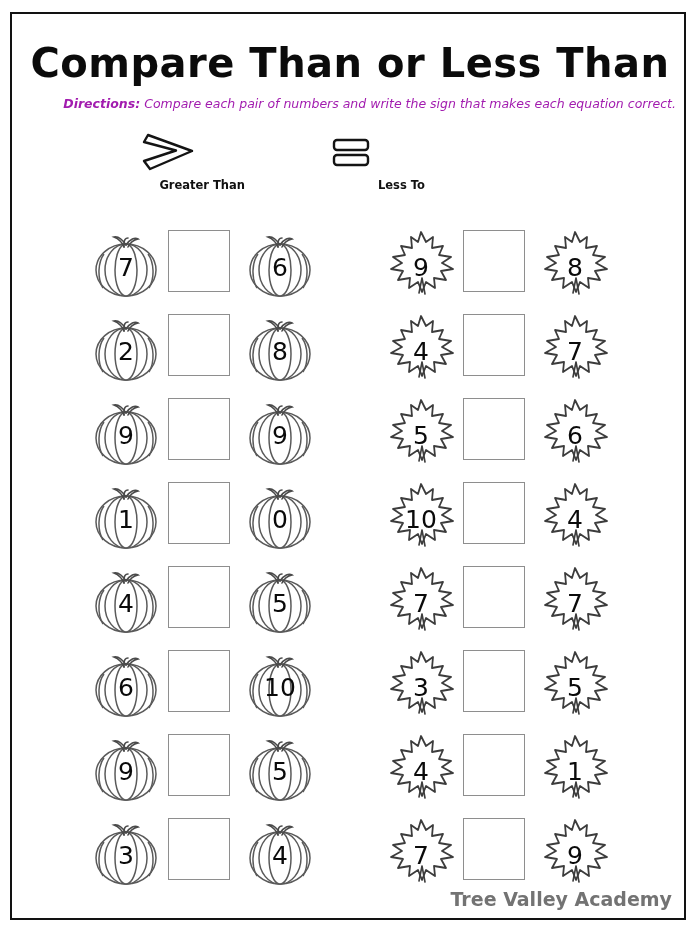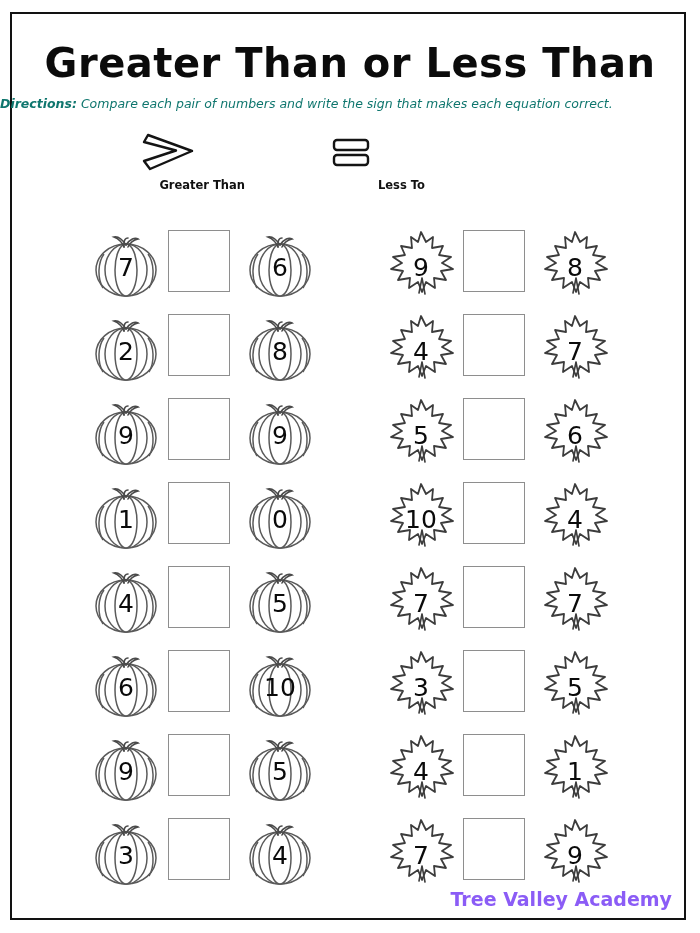--- a/index.html
+++ b/index.html
@@ -41,24 +41,24 @@
     font-size: 40px;
     letter-spacing: 0.5px;
     color: #0b0b0b;
     white-space: nowrap;
   }
   #directions {
     position: absolute;
     left: 0;
     top: 96px;
     width: 676px;
-    text-align: left;
+    text-align: right;
     font-family: "DejaVu Sans", sans-serif;
     font-size: 12.5px;
-    color: #0f766e;
+    color: #a21caf;
     white-space: nowrap;
   }
   #directions .dir-label {
     font-weight: bold;
     font-style: italic;
   }
   #directions .dir-text {
     font-style: italic;
   }
 
@@ -149,31 +149,31 @@
 
   #brand {
     position: absolute;
     left: 0;
     top: 888px;
     width: 672px;
     text-align: right;
     font-family: "DejaVu Sans", sans-serif;
     font-weight: bold;
     font-size: 19px;
-    color: #8b5cf6;
+    color: #737373;
   }
 </style>
 </head>
 <body>
 
 <div id="sheet">
 
   <div id="page-border"></div>
 
-  <div id="title">Greater Than or Less Than</div>
+  <div id="title">Compare Than or Less Than</div>
 
   <div id="directions">
     <span class="dir-label">Directions:</span>
     <span class="dir-text">Compare each pair of numbers and write the sign that makes each equation correct.</span>
   </div>
 
   <div id="legend">
 
     <div class="legend-item pos-0">
       <div class="legend-sym">

